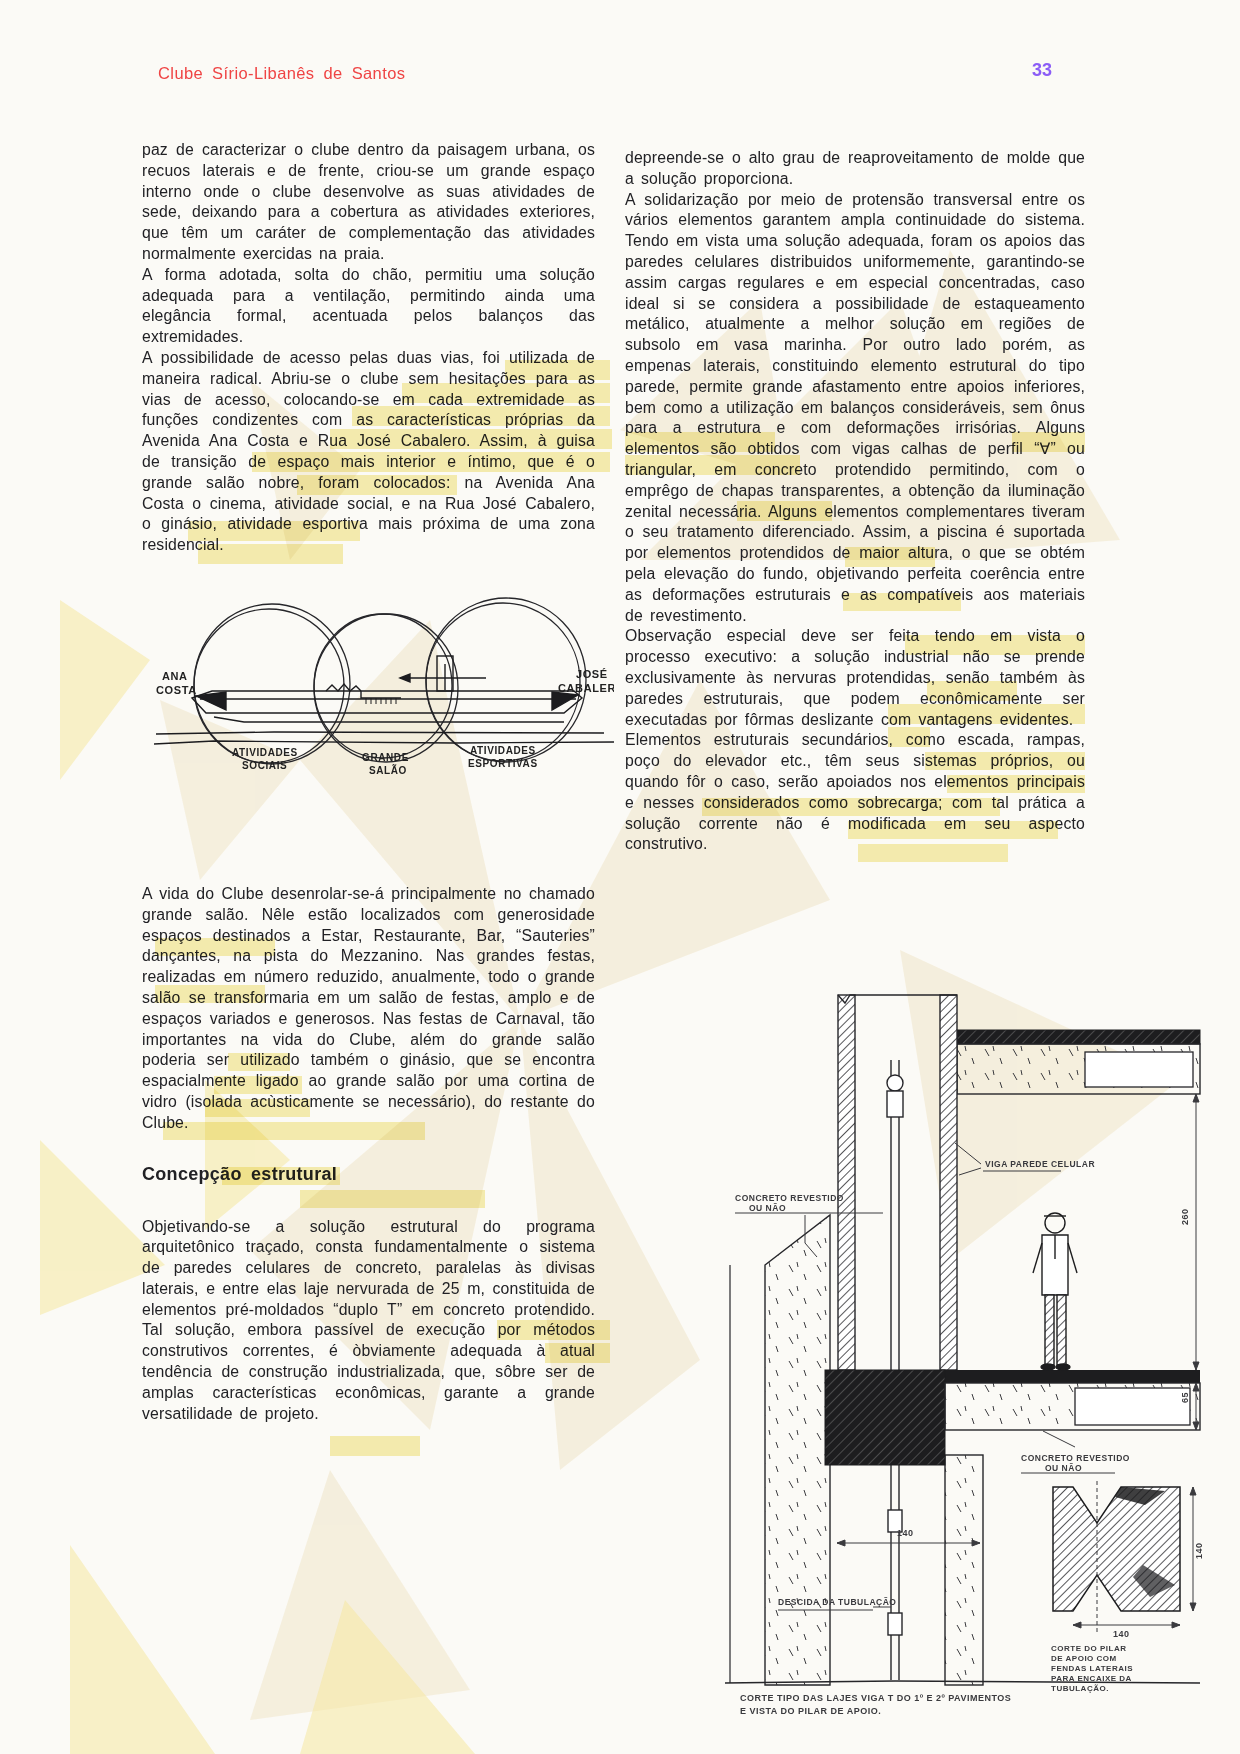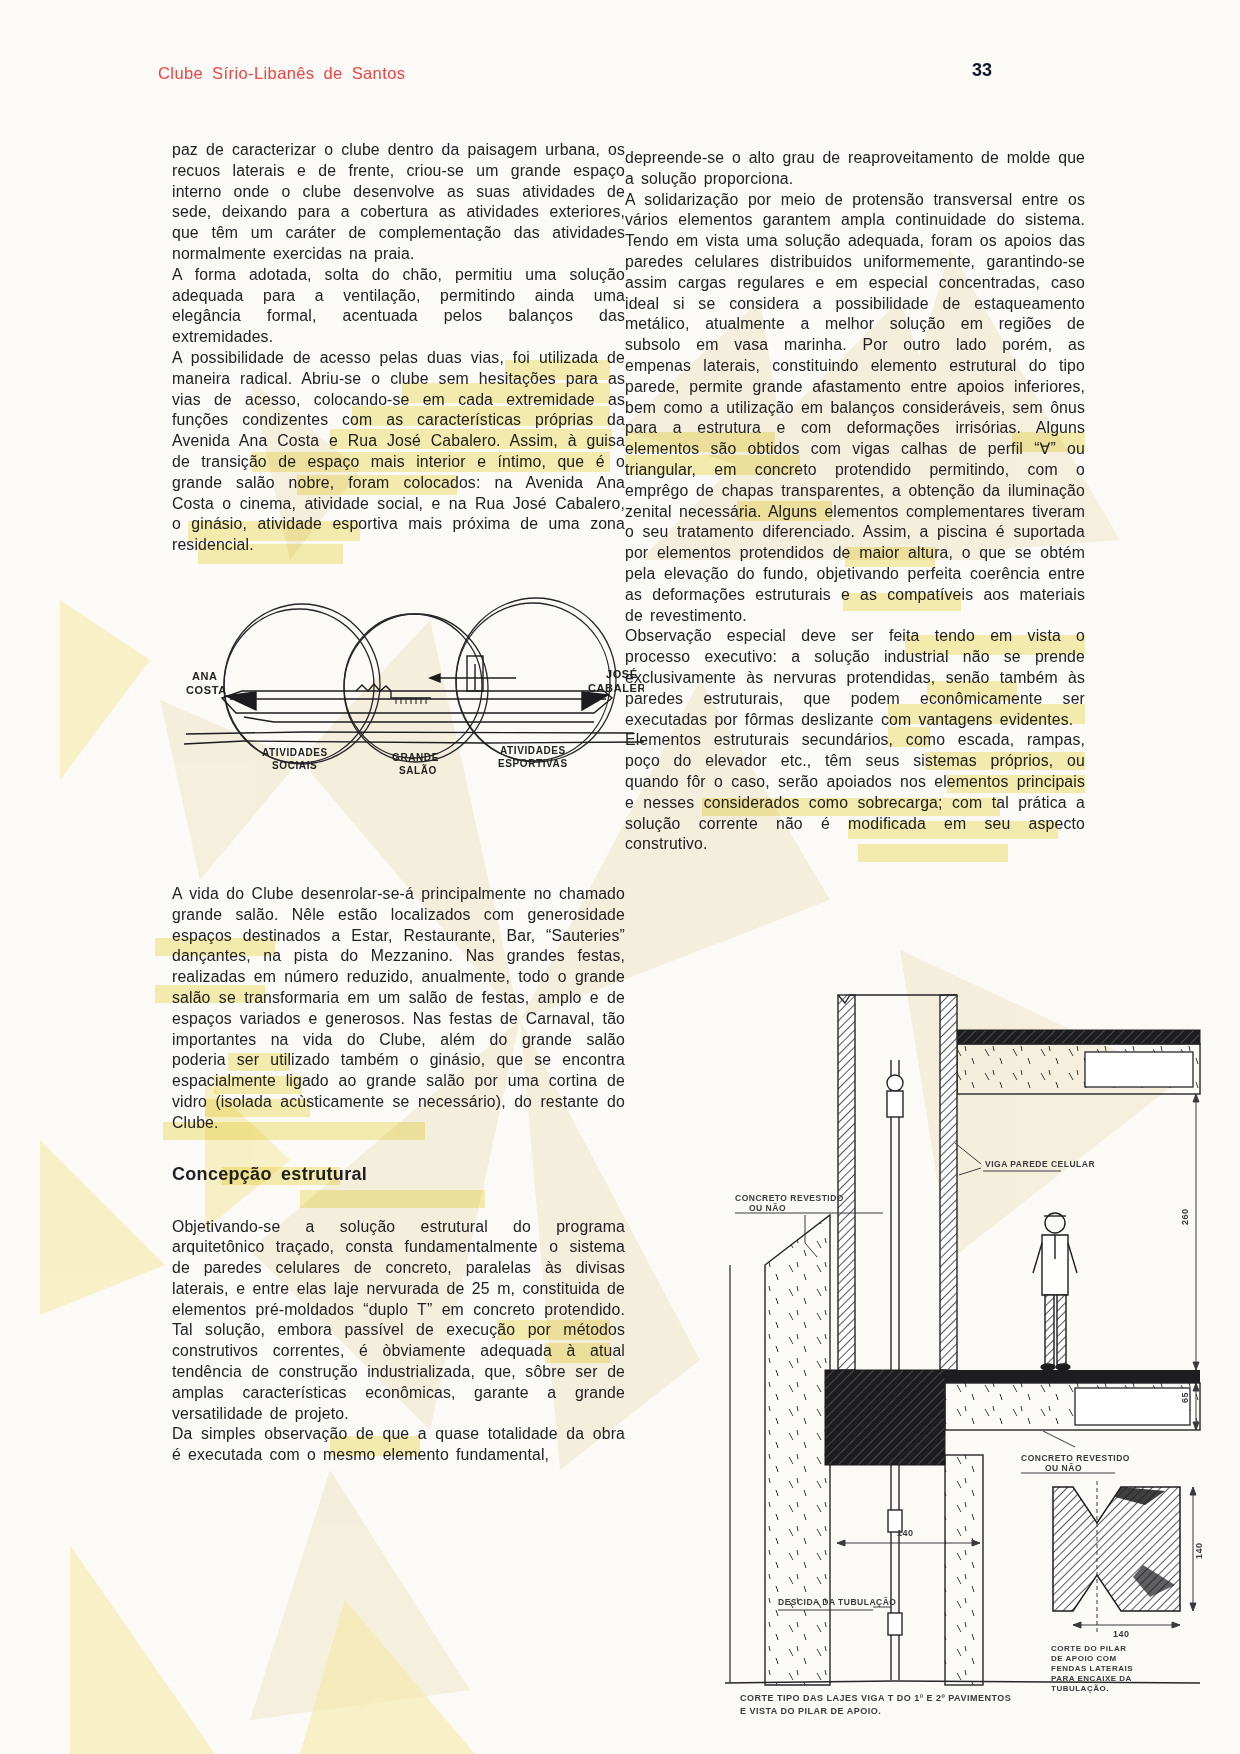--- a/index.html
+++ b/index.html
@@ -5,23 +5,23 @@
   html,body{margin:0;padding:0;}
   body{
     width:1240px;height:1754px;position:relative;overflow:hidden;
     background:#fbfaf6;
     font-family:"Liberation Sans",sans-serif;color:#212125;
   }
   .page{position:absolute;inset:0;}
   .watermark{position:absolute;left:0;top:0;width:1240px;height:1754px;z-index:0;pointer-events:none;}
   .highlights{position:absolute;left:0;top:0;width:1240px;height:1754px;z-index:3;pointer-events:none;mix-blend-mode:multiply;}
   .hdr-title{position:absolute;left:158px;top:64px;z-index:1;font-size:16.5px;letter-spacing:.4px;word-spacing:4px;color:#ef4444;}
-  .page-num{position:absolute;left:972px;top:60px;z-index:1;font-size:18px;font-weight:bold;color:#0f172a;}
+  .page-num{position:absolute;left:1032px;top:60px;z-index:1;font-size:18px;font-weight:bold;color:#8b5cf6;}
   .col{position:absolute;z-index:1;}
-  .col-left{left:172px;top:140px;width:453px;}
+  .col-left{left:142px;top:140px;width:453px;}
   .col-right{left:625px;top:148px;width:460px;}
   .col p{margin:0;font-size:15.8px;line-height:20.8px;text-align:justify;word-spacing:2.6px;letter-spacing:.15px;}
   h2.sec{font-size:18px;font-weight:bold;margin:30px 0 32px 0;letter-spacing:.3px;word-spacing:4px;}
   figure{margin:0;padding:0;}
   .diagram{margin:30px 0 88px 12px;width:460px;height:210px;}
   .drawing{position:absolute;left:645px;top:925px;width:560px;height:795px;z-index:1;}
   .sk-label{font-family:"Liberation Sans",sans-serif;font-weight:bold;fill:#3a3a3e;letter-spacing:.5px;}
   .dg-label{font-family:"Liberation Sans",sans-serif;font-weight:bold;fill:#222;letter-spacing:.6px;}
 </style>
 </head>
@@ -107,21 +107,20 @@
           <text x="215" y="188">SALÃO</text>
           <text x="316" y="168">ATIVIDADES</text>
           <text x="314" y="181">ESPORTIVAS</text>
         </g>
       </svg>
     </figure>
 
     <p>A vida do Clube desenrolar-se-á principalmente no chamado grande salão.  Nêle estão localizados com generosidade espaços destinados a Estar, Restaurante, Bar, “Sauteries” dançantes, na pista do Mezzanino. Nas grandes festas, realizadas em número reduzido, anualmente, todo o grande salão se transformaria em um salão de festas, amplo e de espaços variados e generosos.  Nas festas de Carnaval, tão importantes na vida do Clube, além do grande salão poderia ser utilizado também o ginásio, que se encontra espacialmente ligado ao grande salão por uma cortina de vidro (isolada acùsticamente se necessário), do restante do Clube.</p>
     <h2 class="sec">Concepção  estrutural</h2>
     <p>Objetivando-se a solução estrutural do programa arquitetônico traçado, consta fundamentalmente o sistema de paredes celulares de concreto, paralelas às divisas laterais, e entre elas laje nervurada de 25 m, constituida de elementos pré-moldados “duplo T” em concreto protendido.  Tal solução, embora passível de execução por métodos construtivos correntes, é òbviamente adequada à atual tendência de construção industrializada, que, sôbre ser de amplas características econômicas, garante a grande versatilidade de projeto.</p>
-    <p>Da simples observação de que a quase totalidade da obra é executada com o mesmo elemento fundamental,</p>
   </div>
 
   <div class="col col-right">
     <p>depreende-se o alto grau de reaproveitamento de molde que a solução proporciona.</p>
     <p>A solidarização por meio de protensão transversal entre os vários elementos garantem ampla continuidade do sistema.  Tendo em vista uma solução adequada, foram os apoios das paredes celulares distribuidos uniformemente, garantindo-se assim cargas regulares e em especial concentradas, caso ideal si se considera a possibilidade de estaqueamento metálico, atualmente a melhor solução em regiões de subsolo em vasa marinha.  Por outro lado porém, as empenas laterais, constituindo elemento estrutural do tipo parede, permite grande afastamento entre apoios inferiores, bem como a utilização em balanços consideráveis, sem ônus para a estrutura e com deformações irrisórias.  Alguns elementos são obtidos com vigas calhas de perfil “∀” ou triangular, em concreto protendido permitindo, com o emprêgo de chapas transparentes, a obtenção da iluminação zenital necessária.  Alguns elementos complementares tiveram o seu tratamento diferenciado. Assim, a piscina é suportada por elementos protendidos de maior altura, o que se obtém pela elevação do fundo, objetivando perfeita coerência entre as deformações estruturais e as compatíveis aos materiais de revestimento.</p>
     <p>Observação especial deve ser feita tendo em vista o processo executivo: a solução industrial não se prende exclusivamente às nervuras protendidas, senão também às paredes estruturais, que podem econômicamente ser executadas por fôrmas deslizante com vantagens evidentes.</p>
     <p>Elementos estruturais secundários, como escada, rampas, poço do elevador etc., têm seus sistemas próprios, ou quando fôr o caso, serão apoiados nos elementos principais e nesses considerados como sobrecarga; com tal prática a solução corrente não é modificada em seu aspecto construtivo.</p>
   </div>
 
   <figure class="drawing">

